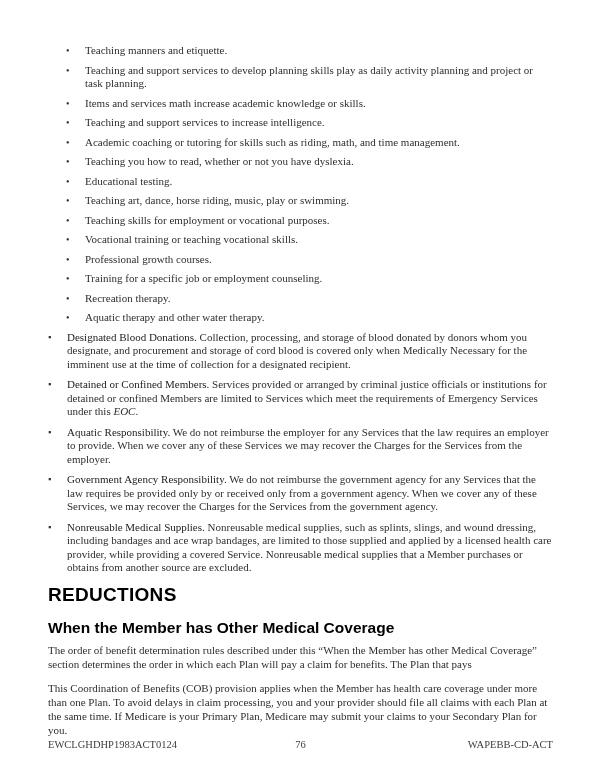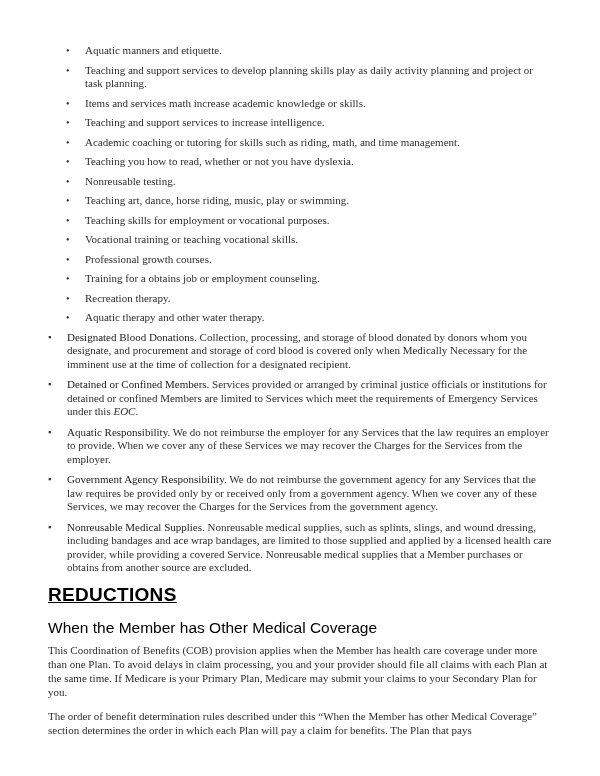--- a/index.html
+++ b/index.html
@@ -49,26 +49,25 @@
   .main-list .term { font-weight: 400; color: #222222; }
   .main-list .em { font-style: italic; }
 
   h1.section-heading {
     font-family: "Liberation Sans", "DejaVu Sans", sans-serif;
     font-size: 19px;
     font-weight: 700;
     color: #000000;
     letter-spacing: 0.3px;
     margin: 9px 0 0 0;
-    text-decoration: underline;
   }
   h2.subsection-heading {
     font-family: "Liberation Sans", "DejaVu Sans", sans-serif;
     font-size: 15.5px;
-    font-weight: 400;
+    font-weight: 700;
     color: #000000;
     margin: 13px 0 0 0;
   }
   p.body-par {
     font-size: 11px;
     line-height: 14px;
     margin: 6px 0 0 0;
   }
   p.body-par + p.body-par { margin-top: 10px; }
 
@@ -86,21 +85,21 @@
   .footer .f-right  { flex: 1; text-align: right; }
 </style>
 </head>
 <body>
 
 <div class="page">
 
   <ul class="sub-list">
     <li>
         <span class="bullet">•</span>
-        <span class="txt">Aquatic manners and etiquette.</span>
+        <span class="txt">Teaching manners and etiquette.</span>
       </li>
     <li>
         <span class="bullet">•</span>
         <span class="txt">Teaching and support services to develop planning skills play as daily activity planning and project or task planning.</span>
       </li>
     <li>
         <span class="bullet">•</span>
         <span class="txt">Items and services math increase academic knowledge or skills.</span>
       </li>
     <li>
@@ -110,41 +109,41 @@
     <li>
         <span class="bullet">•</span>
         <span class="txt">Academic coaching or tutoring for skills such as riding, math, and time management.</span>
       </li>
     <li>
         <span class="bullet">•</span>
         <span class="txt">Teaching you how to read, whether or not you have dyslexia.</span>
       </li>
     <li>
         <span class="bullet">•</span>
-        <span class="txt">Nonreusable testing.</span>
+        <span class="txt">Educational testing.</span>
       </li>
     <li>
         <span class="bullet">•</span>
         <span class="txt">Teaching art, dance, horse riding, music, play or swimming.</span>
       </li>
     <li>
         <span class="bullet">•</span>
         <span class="txt">Teaching skills for employment or vocational purposes.</span>
       </li>
     <li>
         <span class="bullet">•</span>
         <span class="txt">Vocational training or teaching vocational skills.</span>
       </li>
     <li>
         <span class="bullet">•</span>
         <span class="txt">Professional growth courses.</span>
       </li>
     <li>
         <span class="bullet">•</span>
-        <span class="txt">Training for a obtains job or employment counseling.</span>
+        <span class="txt">Training for a specific job or employment counseling.</span>
       </li>
     <li>
         <span class="bullet">•</span>
         <span class="txt">Recreation therapy.</span>
       </li>
     <li>
         <span class="bullet">•</span>
         <span class="txt">Aquatic therapy and other water therapy.</span>
       </li>
   </ul>
@@ -169,17 +168,22 @@
     <li>
       <span class="bullet">▪</span>
       <span class="txt"><span class="term">Nonreusable Medical Supplies.</span><span> Nonreusable medical supplies, such as splints, slings, and wound dressing, including bandages and ace wrap bandages, are limited to those supplied and applied by a licensed health care provider, while providing a covered Service. Nonreusable medical supplies that a Member purchases or obtains from another source are excluded.</span></span>
     </li>
   </ul>
 
   <h1 class="section-heading">REDUCTIONS</h1>
 
   <h2 class="subsection-heading">When the Member has Other Medical Coverage</h2>
 
+  <p class="body-par">The order of benefit determination rules described under this “When the Member has other Medical Coverage” section determines the order in which each Plan will pay a claim for benefits. The Plan that pays</p>
   <p class="body-par">This Coordination of Benefits (COB) provision applies when the Member has health care coverage under more than one Plan. To avoid delays in claim processing, you and your provider should file all claims with each Plan at the same time. If Medicare is your Primary Plan, Medicare may submit your claims to your Secondary Plan for you.</p>
-  <p class="body-par">The order of benefit determination rules described under this “When the Member has other Medical Coverage” section determines the order in which each Plan will pay a claim for benefits. The Plan that pays</p>
 
+  <div class="footer">
+    <span class="f-left">EWCLGHDHP1983ACT0124</span>
+    <span class="f-center">76</span>
+    <span class="f-right">WAPEBB-CD-ACT</span>
+  </div>
 
 </div>
 
 </body></html>

